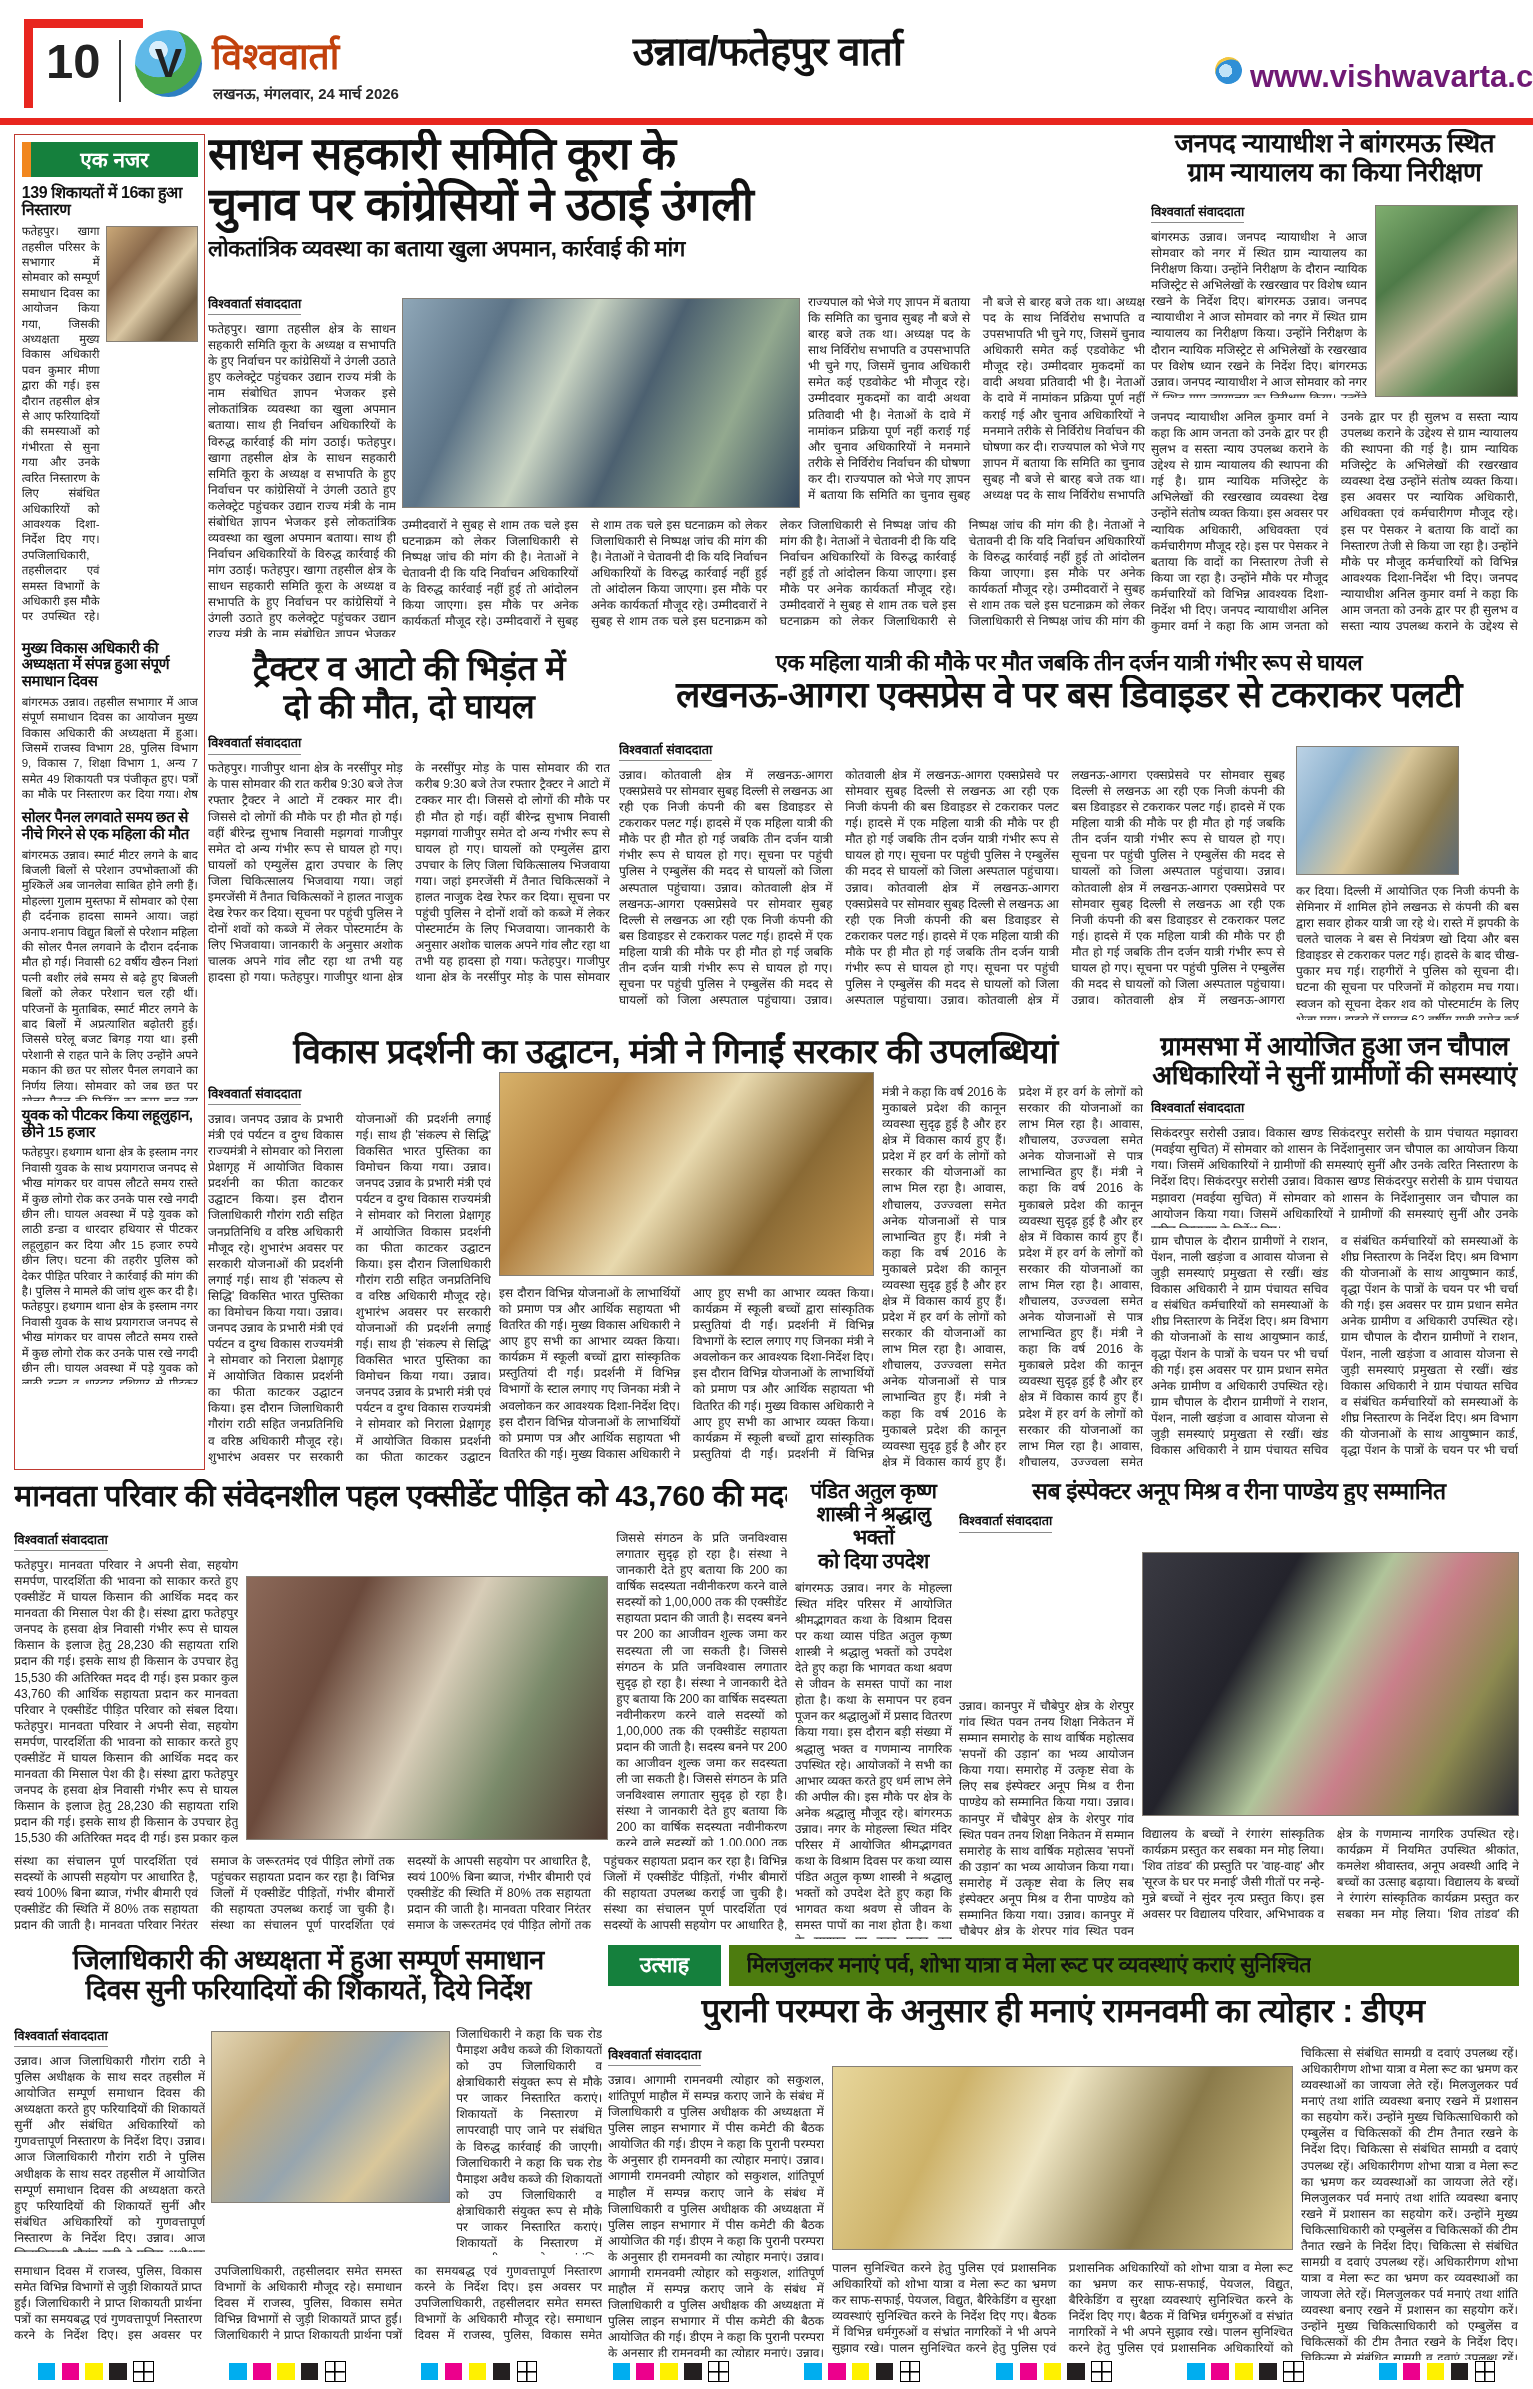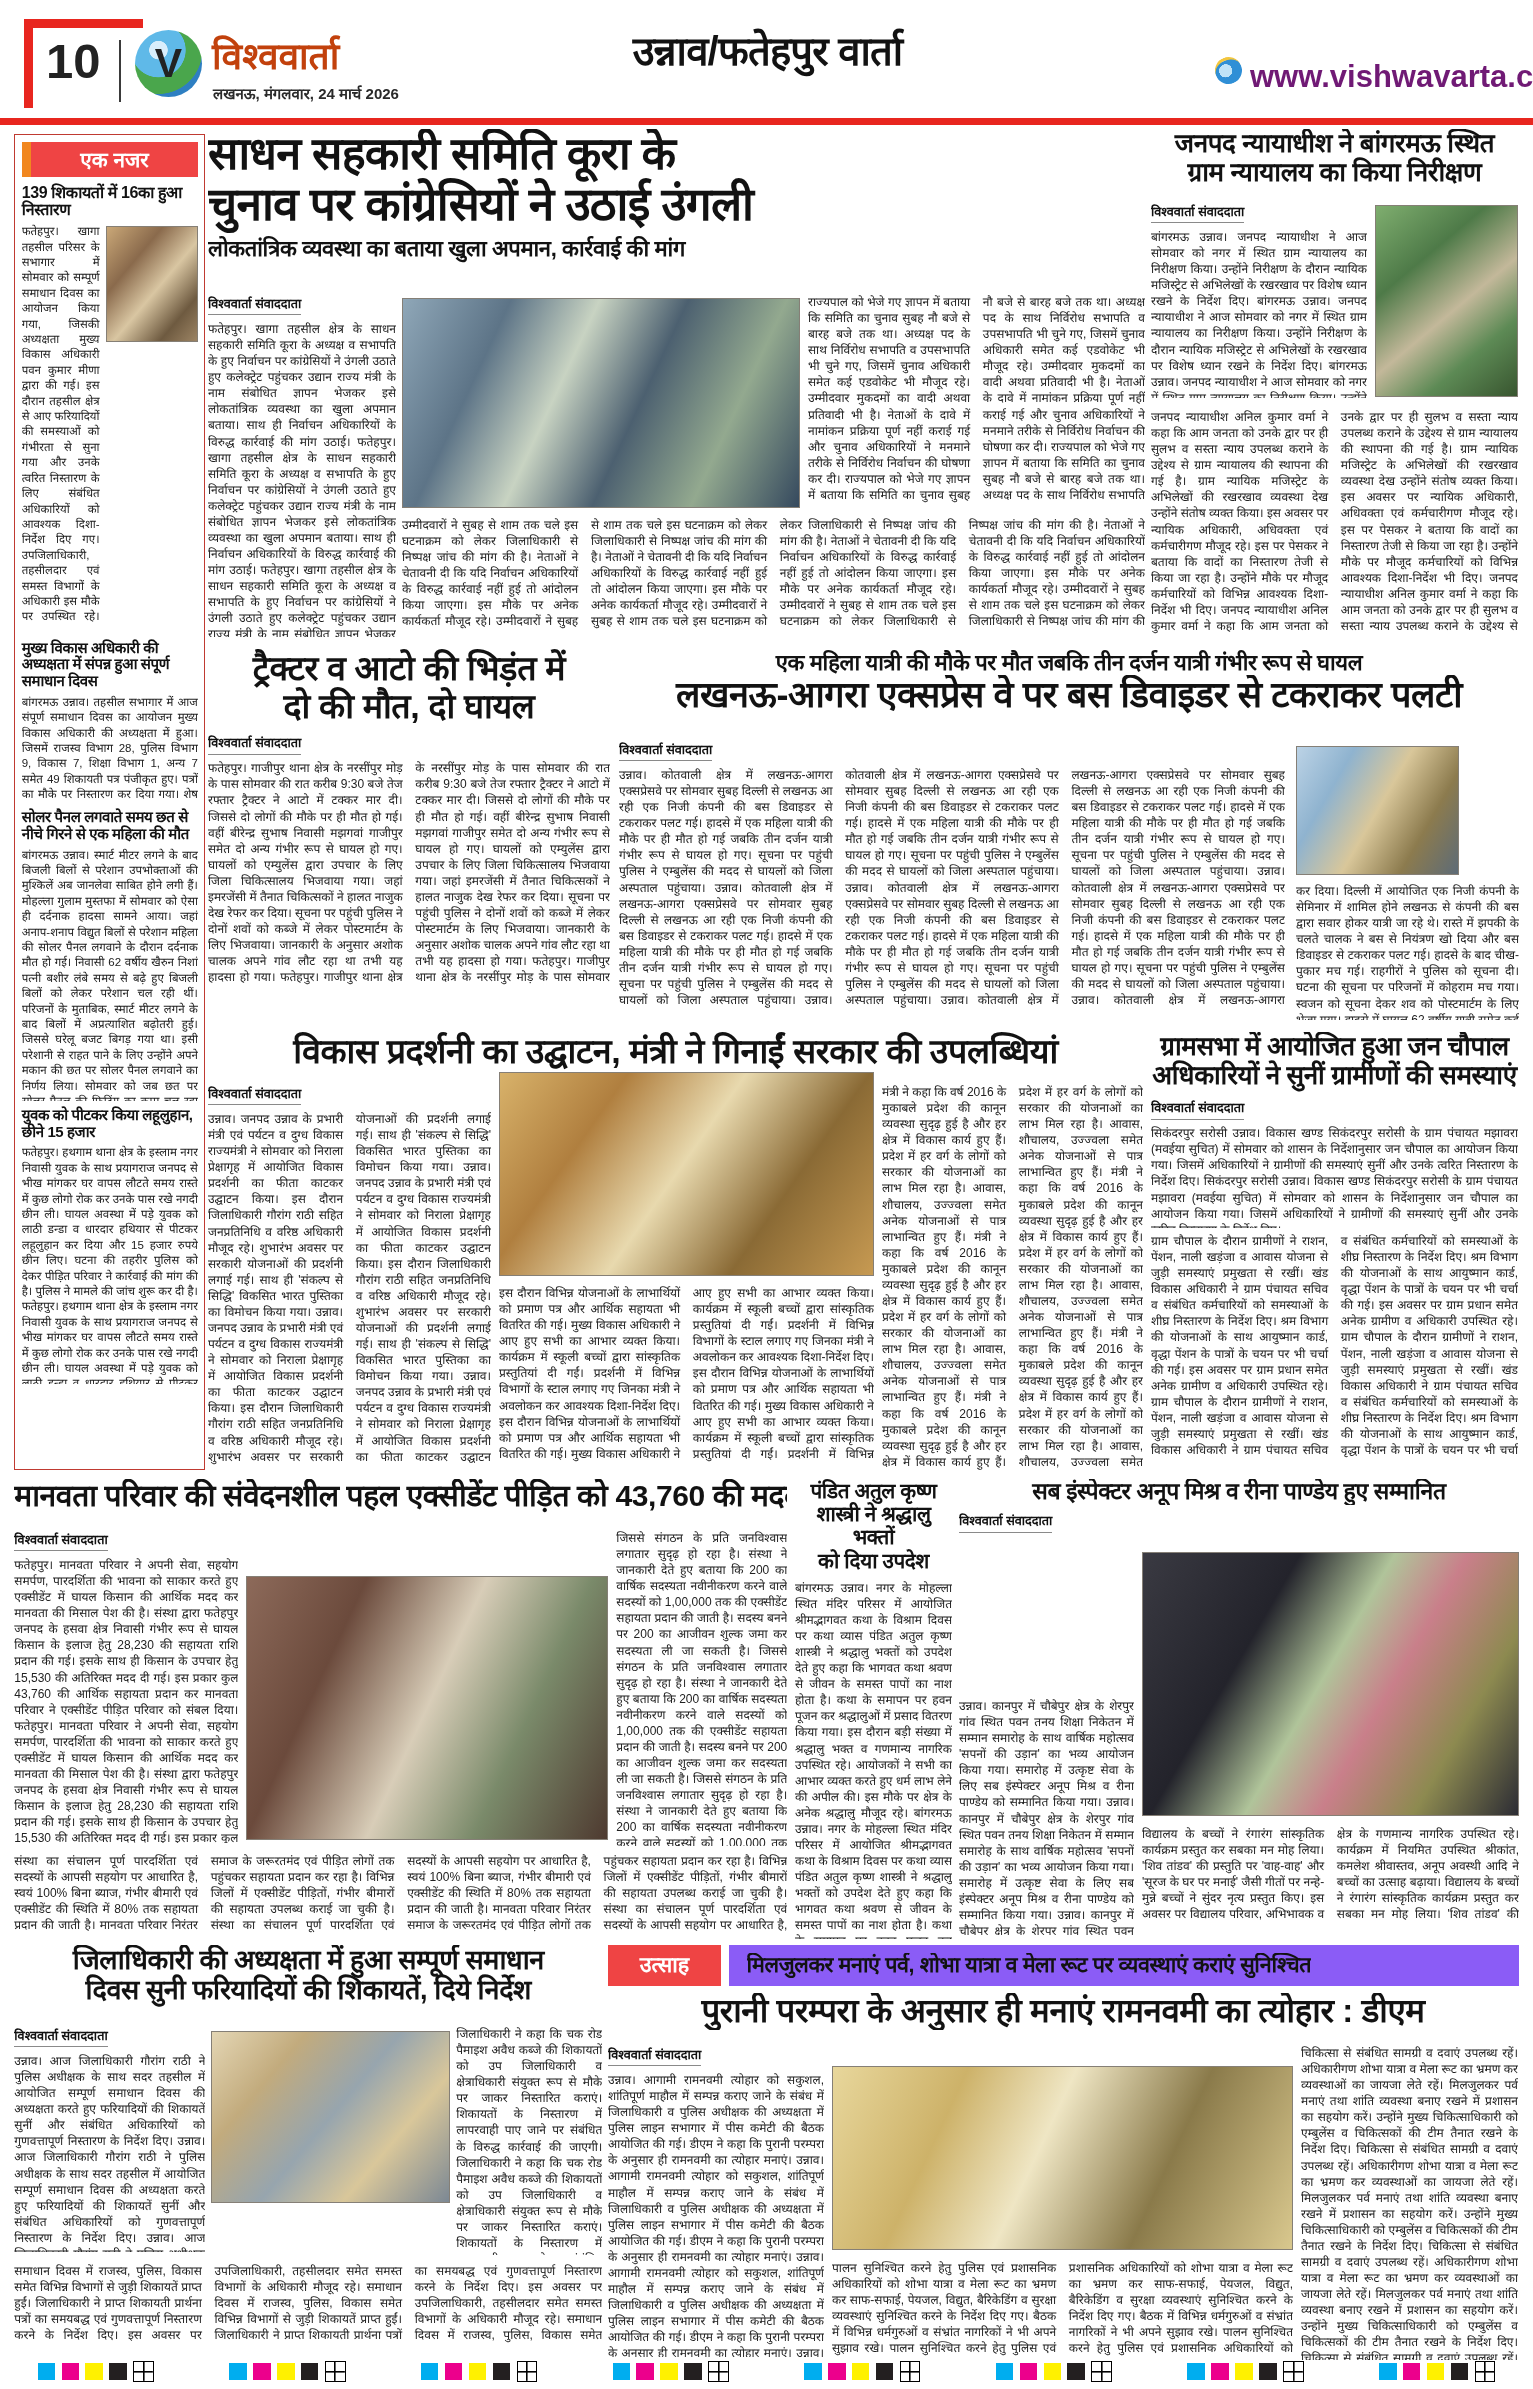--- a/index.html
+++ b/index.html
@@ -20,21 +20,21 @@
   .photo{border:0.8px solid #857f76}
   .ph-a{background:linear-gradient(130deg,#caa878 0%,#8a6a4c 30%,#d9c6a2 55%,#6e5a40 80%,#9c8464 100%)}
   .ph-b{background:linear-gradient(115deg,#8fa7b8 0%,#5d7487 22%,#c8d3c2 40%,#4c6070 58%,#93a98f 78%,#35495e 100%)}
   .ph-c{background:linear-gradient(140deg,#7fae6f 0%,#4e7a48 30%,#c3b89a 55%,#5d8a55 75%,#38552f 100%)}
   .ph-d{background:linear-gradient(120deg,#bcd3e6 0%,#8fb3cf 25%,#d9c79a 50%,#8c7b4e 75%,#5d6b77 100%)}
   .ph-e{background:linear-gradient(125deg,#d8b26a 0%,#b07f3f 25%,#e8d9ae 48%,#8a6a35 72%,#c79a52 100%)}
   .ph-f{background:linear-gradient(115deg,#8d6a5a 0%,#6b4a3c 25%,#d8cdb8 50%,#7a8a6a 72%,#4e3a30 100%)}
   .ph-g{background:linear-gradient(120deg,#3a3a42 0%,#23232b 30%,#b0c49a 48%,#c97f8a 62%,#8d8a50 80%,#2c2c34 100%)}
   .ph-h{background:linear-gradient(130deg,#e4d6b4 0%,#c2ab7d 25%,#97a5ae 50%,#d9c79a 72%,#7c8894 100%)}
   .ph-i{background:linear-gradient(115deg,#e8d79c 0%,#cdb269 25%,#efe6c4 45%,#8a7a4a 70%,#d9c88e 100%)}
-  .redbox{background:#ef4444;color:#ffffff;font-weight:700}
+  .redbox{background:#15803d;color:#ffffff;font-weight:700}
   .reg-g{display:flex;gap:6.4px;align-items:center}
   .sq{width:17.5px;height:17.5px;display:inline-block}
   .sq.c{background:#00adef}.sq.m{background:#ec008c}.sq.y{background:#fff100}.sq.k{background:#231f20}
   .sq.r{width:20.7px;height:20.7px;background:
         linear-gradient(#000,#000) center/100% 1.6px no-repeat,
         linear-gradient(#000,#000) center/1.6px 100% no-repeat,#fff;
         border:1.6px solid #000}
 </style>
 </head>
 <body>
@@ -167,21 +167,21 @@
   <div class="abs" style="left:0;top:81px;width:191px;height:229px">
     <span class="byline">विश्ववार्ता संवाददाता</span>
     <div class="bt" style="height:199px">उन्नाव। आज जिलाधिकारी गौरांग राठी ने पुलिस अधीक्षक के साथ सदर तहसील में आयोजित सम्पूर्ण समाधान दिवस की अध्यक्षता करते हुए फरियादियों की शिकायतें सुनीं और संबंधित अधिकारियों को गुणवत्तापूर्ण निस्तारण के निर्देश दिए। उन्नाव। आज जिलाधिकारी गौरांग राठी ने पुलिस अधीक्षक के साथ सदर तहसील में आयोजित सम्पूर्ण समाधान दिवस की अध्यक्षता करते हुए फरियादियों की शिकायतें सुनीं और संबंधित अधिकारियों को गुणवत्तापूर्ण निस्तारण के निर्देश दिए। उन्नाव। आज जिलाधिकारी गौरांग राठी ने पुलिस अधीक्षक के साथ सदर तहसील में आयोजित सम्पूर्ण समाधान दिवस की अध्यक्षता करते हुए फरियादियों की शिकायतें सुनीं और संबंधित अधिकारियों को गुणवत्तापूर्ण निस्तारण के निर्देश दिए।</div>
   </div>
   <div class="abs photo ph-h" style="left:197px;top:86px;width:239px;height:172px"></div>
   <div class="abs bt" style="left:442px;top:81px;width:146px;height:229px">जिलाधिकारी ने कहा कि चक रोड पैमाइश अवैध कब्जे की शिकायतों को उप जिलाधिकारी व क्षेत्राधिकारी संयुक्त रूप से मौके पर जाकर निस्तारित कराएं। शिकायतों के निस्तारण में लापरवाही पाए जाने पर संबंधित के विरुद्ध कार्रवाई की जाएगी। जिलाधिकारी ने कहा कि चक रोड पैमाइश अवैध कब्जे की शिकायतों को उप जिलाधिकारी व क्षेत्राधिकारी संयुक्त रूप से मौके पर जाकर निस्तारित कराएं। शिकायतों के निस्तारण में लापरवाही पाए जाने पर संबंधित के विरुद्ध कार्रवाई की जाएगी।</div>
   <div class="abs bt c3" style="left:0;top:318px;width:588px;height:94px">समाधान दिवस में राजस्व, पुलिस, विकास समेत विभिन्न विभागों से जुड़ी शिकायतें प्राप्त हुईं। जिलाधिकारी ने प्राप्त शिकायती प्रार्थना पत्रों का समयबद्ध एवं गुणवत्तापूर्ण निस्तारण करने के निर्देश दिए। इस अवसर पर उपजिलाधिकारी, तहसीलदार समेत समस्त विभागों के अधिकारी मौजूद रहे। समाधान दिवस में राजस्व, पुलिस, विकास समेत विभिन्न विभागों से जुड़ी शिकायतें प्राप्त हुईं। जिलाधिकारी ने प्राप्त शिकायती प्रार्थना पत्रों का समयबद्ध एवं गुणवत्तापूर्ण निस्तारण करने के निर्देश दिए। इस अवसर पर उपजिलाधिकारी, तहसीलदार समेत समस्त विभागों के अधिकारी मौजूद रहे। समाधान दिवस में राजस्व, पुलिस, विकास समेत विभिन्न विभागों से जुड़ी शिकायतें प्राप्त हुईं। जिलाधिकारी ने प्राप्त शिकायती प्रार्थना पत्रों का समयबद्ध एवं गुणवत्तापूर्ण निस्तारण करने के निर्देश दिए। इस अवसर पर उपजिलाधिकारी, तहसीलदार समेत समस्त विभागों के अधिकारी मौजूद रहे।</div>
 </div>
 
 <div class="abs redbox ctr" style="left:608px;top:1945px;width:113px;height:41px;font-size:21.5px;line-height:41px">उत्साह</div>
-<div class="abs" style="left:729px;top:1945px;width:790px;height:41px;background:#8b5cf6;display:flex;align-items:center;padding:0 17.5px">
+<div class="abs" style="left:729px;top:1945px;width:790px;height:41px;background:#4d7c0f;display:flex;align-items:center;padding:0 17.5px">
   <span class="hl nw" style="font-size:21.5px">मिलजुलकर मनाएं पर्व, शोभा यात्रा व मेला रूट पर व्यवस्थाएं कराएं सुनिश्चित</span>
 </div>
 
 <div class="abs" style="left:608px;top:1993px;width:910px;height:367px;overflow:hidden">
   <div class="hl ctr nw" style="font-size:33px">पुरानी परम्परा के अनुसार ही मनाएं रामनवमी का त्योहार : डीएम</div>
   <div class="abs" style="left:0;top:52px;width:216px;height:315px">
     <span class="byline">विश्ववार्ता संवाददाता</span>
     <div class="bt" style="height:285px">उन्नाव। आगामी रामनवमी त्योहार को सकुशल, शांतिपूर्ण माहौल में सम्पन्न कराए जाने के संबंध में जिलाधिकारी व पुलिस अधीक्षक की अध्यक्षता में पुलिस लाइन सभागार में पीस कमेटी की बैठक आयोजित की गई। डीएम ने कहा कि पुरानी परम्परा के अनुसार ही रामनवमी का त्योहार मनाएं। उन्नाव। आगामी रामनवमी त्योहार को सकुशल, शांतिपूर्ण माहौल में सम्पन्न कराए जाने के संबंध में जिलाधिकारी व पुलिस अधीक्षक की अध्यक्षता में पुलिस लाइन सभागार में पीस कमेटी की बैठक आयोजित की गई। डीएम ने कहा कि पुरानी परम्परा के अनुसार ही रामनवमी का त्योहार मनाएं। उन्नाव। आगामी रामनवमी त्योहार को सकुशल, शांतिपूर्ण माहौल में सम्पन्न कराए जाने के संबंध में जिलाधिकारी व पुलिस अधीक्षक की अध्यक्षता में पुलिस लाइन सभागार में पीस कमेटी की बैठक आयोजित की गई। डीएम ने कहा कि पुरानी परम्परा के अनुसार ही रामनवमी का त्योहार मनाएं। उन्नाव। आगामी रामनवमी त्योहार को सकुशल, शांतिपूर्ण माहौल में सम्पन्न कराए जाने के संबंध में जिलाधिकारी व पुलिस अधीक्षक की अध्यक्षता में पुलिस लाइन सभागार में पीस कमेटी की बैठक आयोजित की गई। डीएम ने कहा कि पुरानी परम्परा के अनुसार ही रामनवमी का त्योहार मनाएं।</div>
   </div>
   <div class="abs photo ph-i" style="left:224px;top:73px;width:461px;height:184px"></div>

